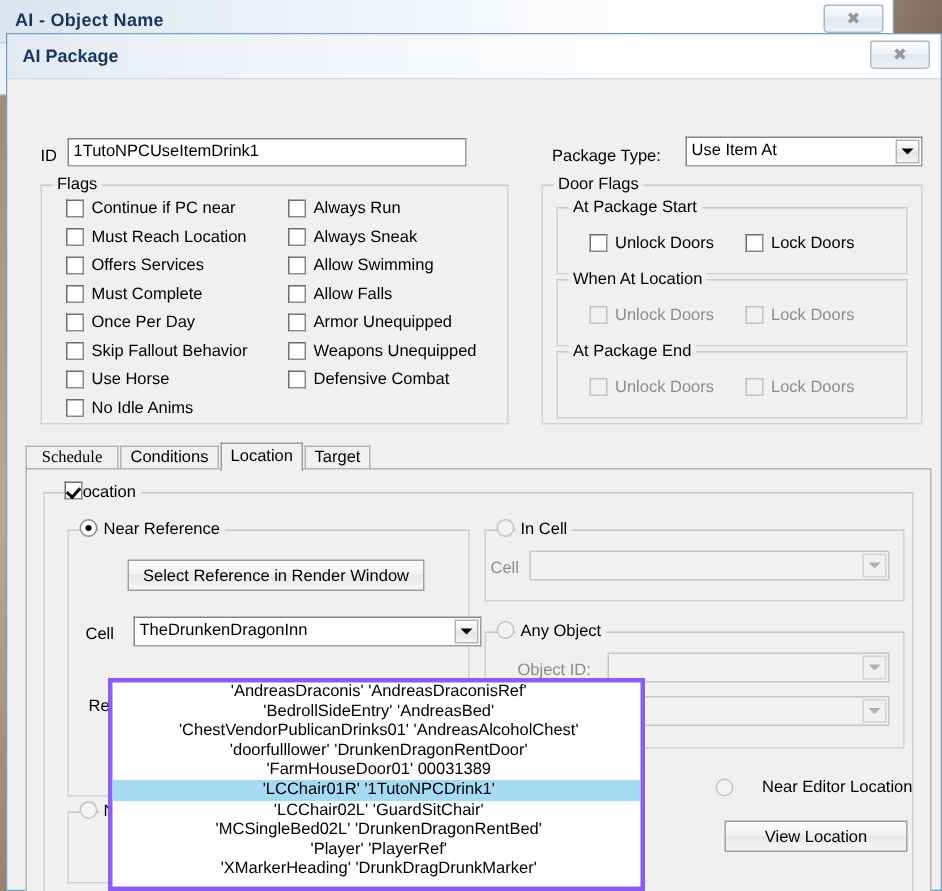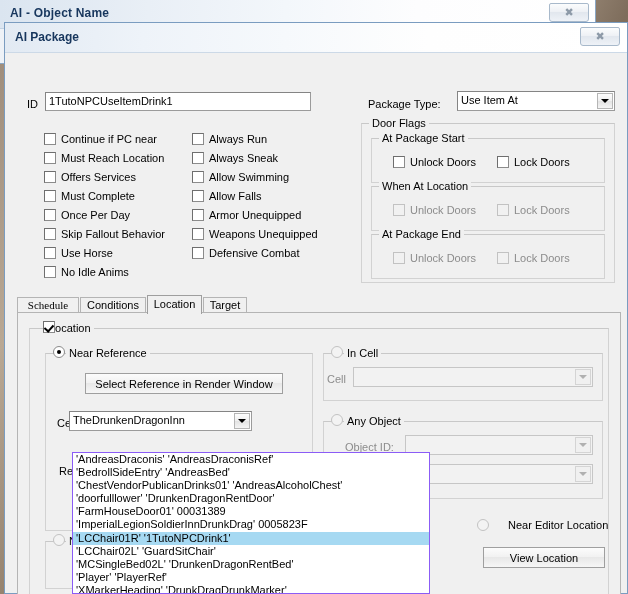--- a/index.html
+++ b/index.html
@@ -276,24 +276,25 @@
   }
 
   
   #dropdown {
     position: absolute;
     left: 72px;
     top: 452px;
     width: 358px;
     height: 142px;
     background: #ffffff;
-    border: 1px solid #8b5cf6;
+    border: 3px solid #8b5cf6;
     box-sizing: border-box;
     z-index: 50;
     overflow: hidden;
+    text-align: center;
   }
   #dropdown .row {
     height: 13.1px;
     line-height: 13px;
     font-size: 11px;
     padding-left: 3px;
     white-space: nowrap;
     overflow: hidden;
     color: #000;
   }
@@ -327,20 +328,23 @@
 
     <div class="lbl" style="left:22px; top:45px;">ID</div>
     <div class="textbox" style="left:40px; top:39px; width:266px; height:19px;">1TutoNPCUseItemDrink1</div>
 
     <div class="lbl" style="left:363px; top:45px;">Package Type:</div>
     <div class="combo" style="left:452px; top:38px; width:158px; height:20px;">
       <div class="val">Use Item At</div>
       <div class="arrow"></div>
     </div>
 
+    <div class="group" style="left:22px; top:70px; width:312px; height:160px;">
+      <div class="gt">Flags</div>
+    </div>
 
     <div class="chk" style="left:39px; top:80px;"></div>
     <div class="lbl" style="left:56px; top:80px;">Continue if PC near</div>
 
     <div class="chk" style="left:39px; top:99px;"></div>
     <div class="lbl" style="left:56px; top:99px;">Must Reach Location</div>
 
     <div class="chk" style="left:39px; top:118px;"></div>
     <div class="lbl" style="left:56px; top:118px;">Offers Services</div>
 
@@ -423,21 +427,21 @@
     <div class="chk checked" style="left:38px; top:268px;"></div>
 
     <div class="group" style="left:40px; top:300px; width:268px; height:178px;">
       <div class="gt" style="left:20px;">Near Reference</div>
     </div>
     <div class="rad sel" style="left:48px; top:293px;"></div>
 
     <div class="btn" style="left:80px; top:320px; width:198px; height:21px; line-height:20px;">Select Reference in Render Window</div>
 
     <div class="lbl" style="left:52px; top:364px;">Cell</div>
-    <div class="combo" style="left:64px; top:358px; width:183px; height:20px;">
+    <div class="combo" style="left:84px; top:358px; width:232px; height:20px;">
       <div class="val">TheDrunkenDragonInn</div>
       <div class="arrow"></div>
     </div>
 
     <div class="lbl" style="left:54px; top:412px;">Ref</div>
     <div class="combo" style="left:80px; top:406px; width:198px; height:20px;">
       <div class="val">'AndreasDraconis' 'AndreasDraconisR</div>
       <div class="arrow"></div>
     </div>
 
@@ -481,19 +485,18 @@
 
   </div>
 </div>
 
 <div id="dropdown">
   <div class="row">'AndreasDraconis' 'AndreasDraconisRef'</div>
   <div class="row">'BedrollSideEntry' 'AndreasBed'</div>
   <div class="row">'ChestVendorPublicanDrinks01' 'AndreasAlcoholChest'</div>
   <div class="row">'doorfulllower' 'DrunkenDragonRentDoor'</div>
   <div class="row">'FarmHouseDoor01' 00031389</div>
-  <div class="row">'ImperialLegionSoldierInnDrunkDrag' 0005823F</div>
   <div class="row sel">'LCChair01R' '1TutoNPCDrink1'</div>
   <div class="row">'LCChair02L' 'GuardSitChair'</div>
   <div class="row">'MCSingleBed02L' 'DrunkenDragonRentBed'</div>
   <div class="row">'Player' 'PlayerRef'</div>
   <div class="row">'XMarkerHeading' 'DrunkDragDrunkMarker'</div>
 </div>
 
 </body></html>

